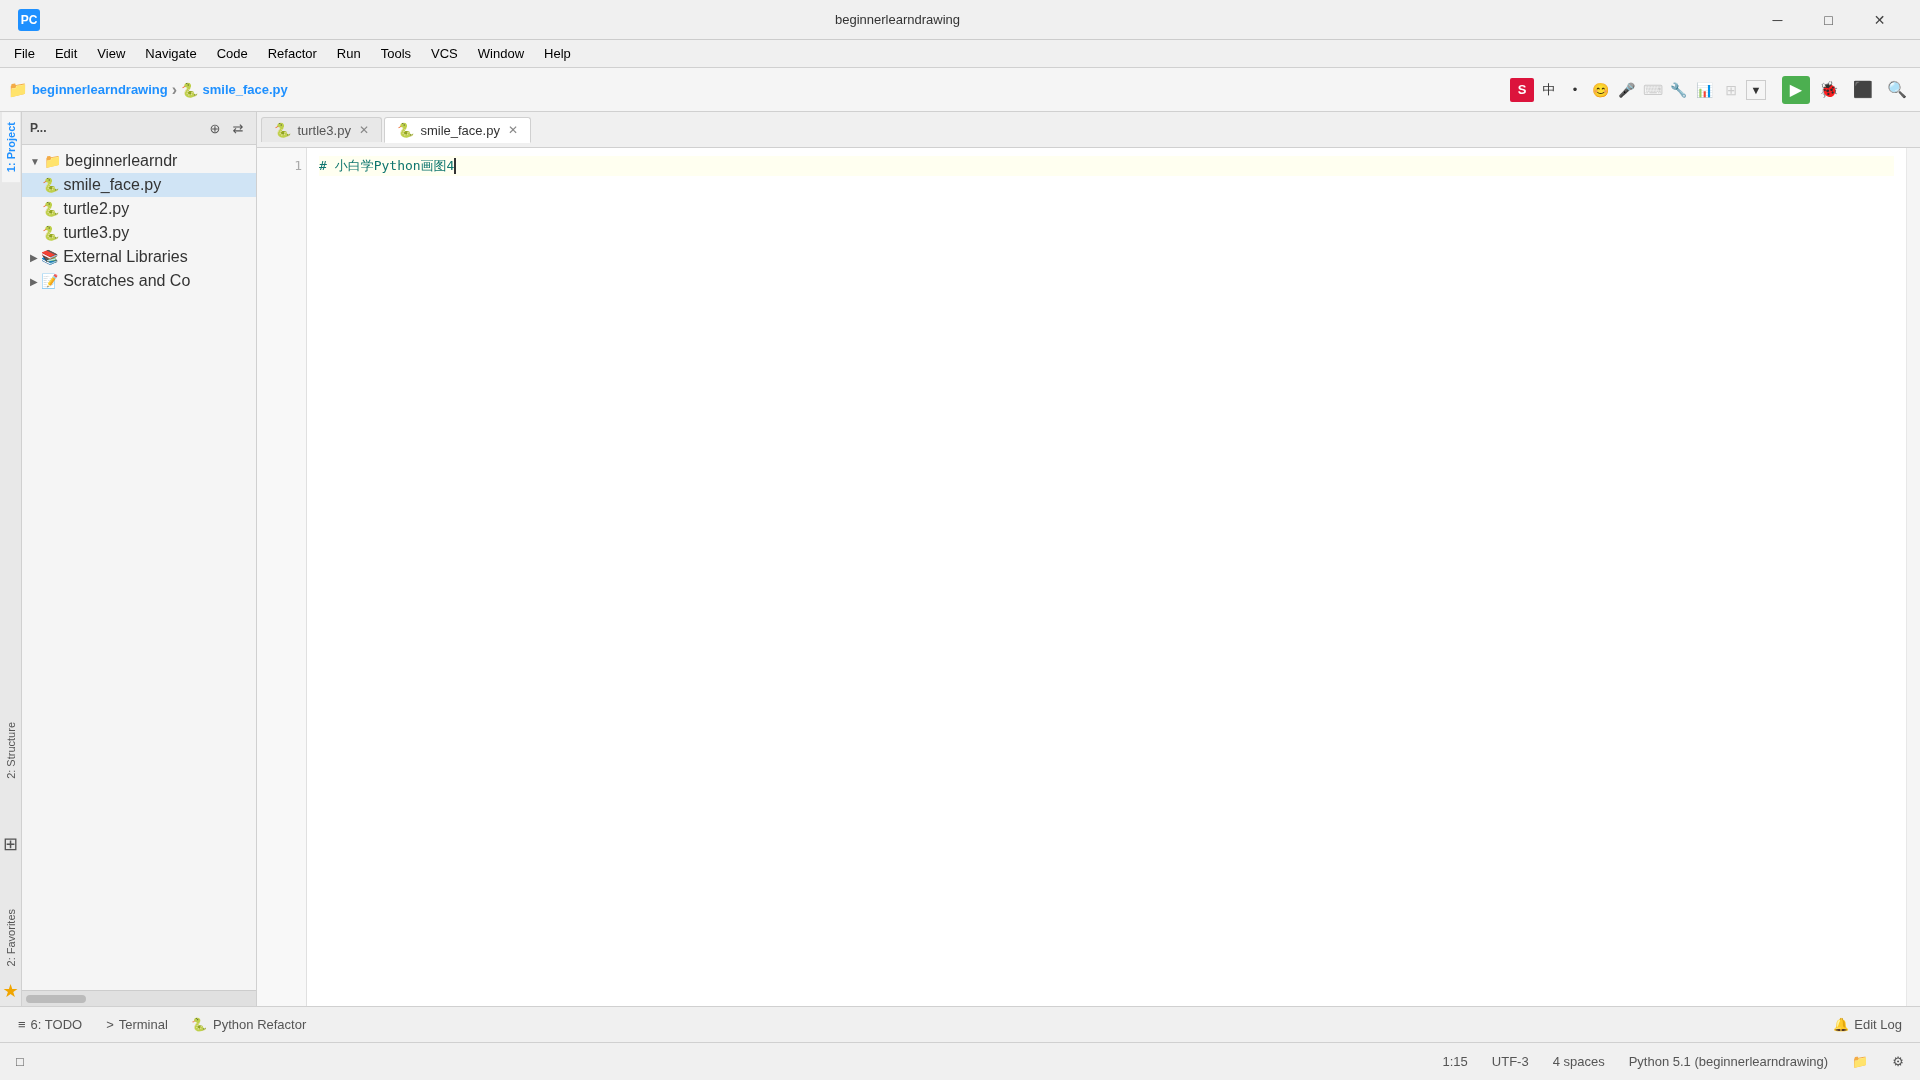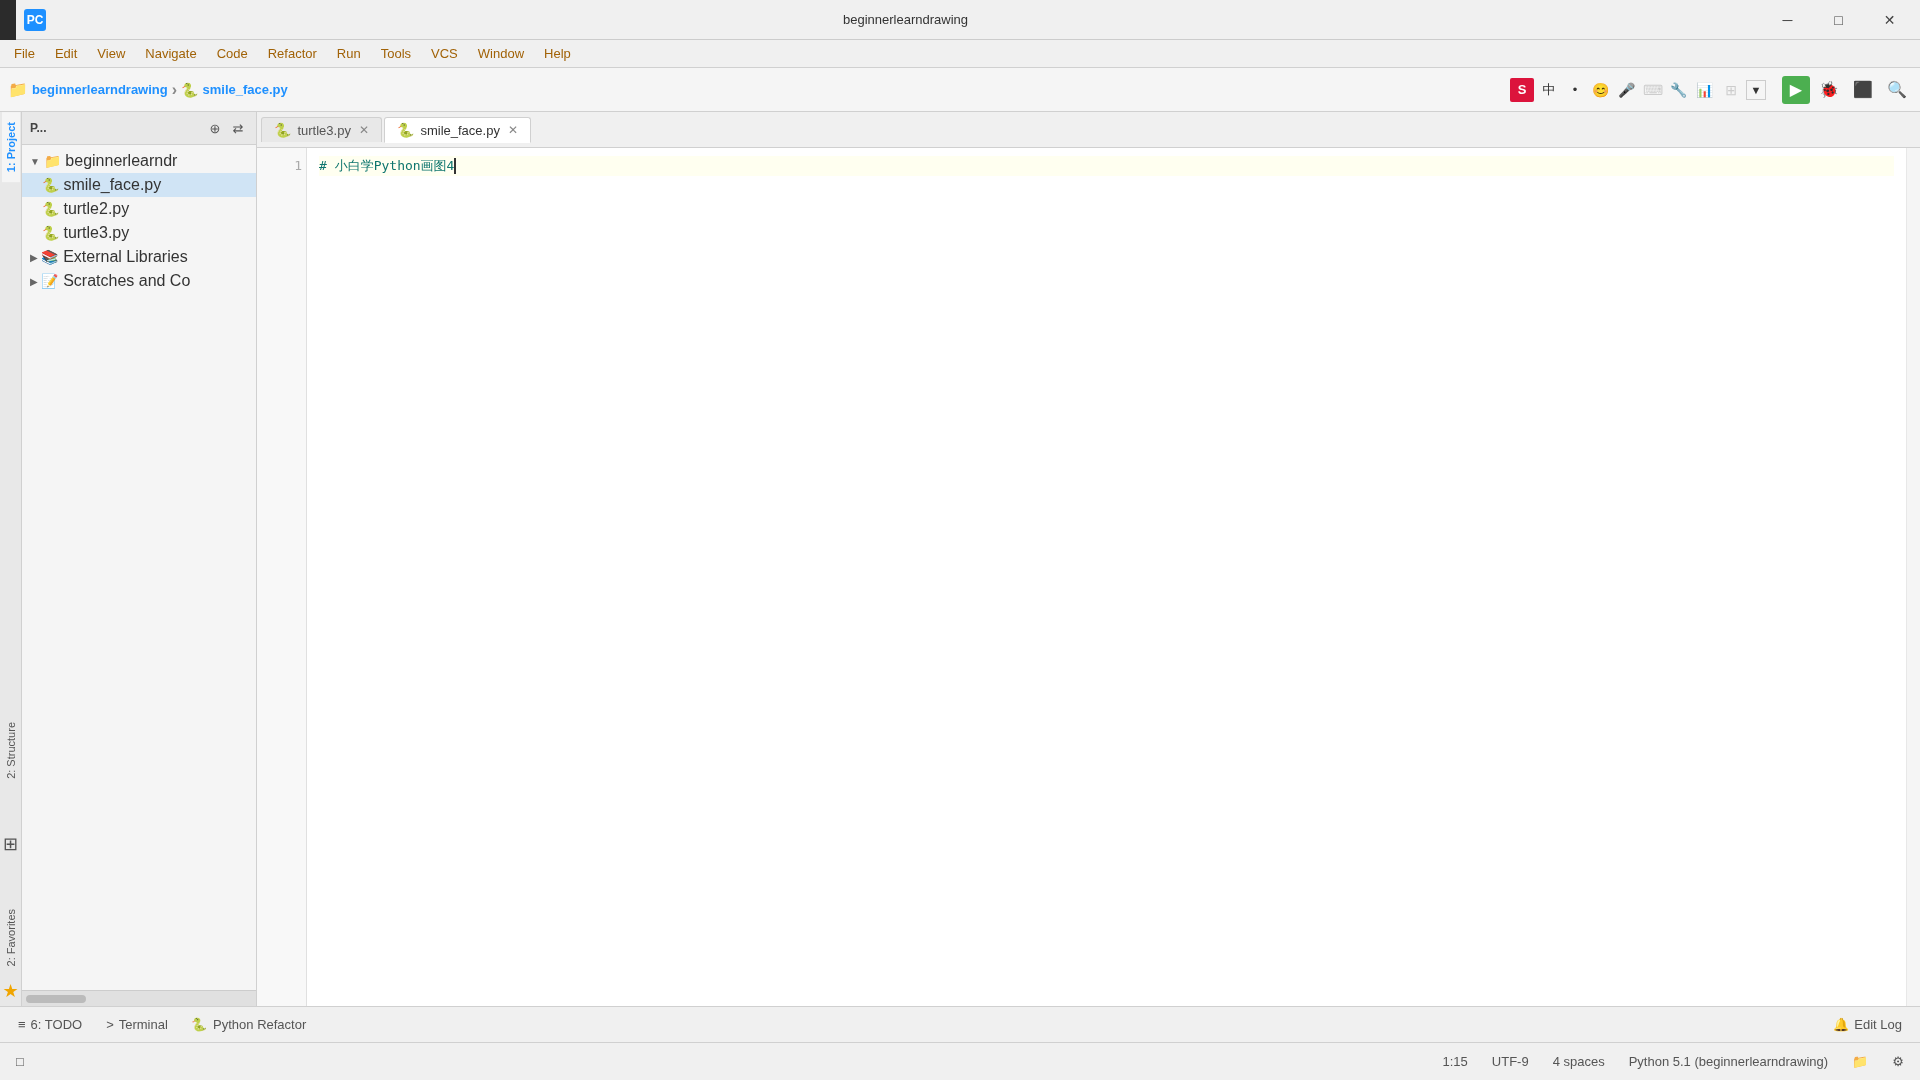--- a/index.html
+++ b/index.html
@@ -1,37 +1,36 @@
 <!DOCTYPE html>
 <html><head>
   <meta charset="utf-8">
   <style>
     * { margin: 0; padding: 0; box-sizing: border-box; }
     body { font-family: 'Segoe UI', Arial, sans-serif; background: #2b2b2b; color: #333; width: 1920px; height: 1080px; overflow: hidden; font-size: 13px; }
 
     
     #title-bar {
       display: flex; align-items: center; justify-content: space-between;
-      background: #f0f0f0; height: 40px; padding: 0 8px;
+      background: #f0f0f0; height: 40px; padding: 0 18px;
       border-bottom: 1px solid #ccc;
-      margin-left: 16px;
     }
     #title-bar-left { display: flex; align-items: center; gap: 8px; }
     #title-bar-left .app-icon { width: 22px; height: 22px; background: #1e90ff; border-radius: 3px; display: flex; align-items: center; justify-content: center; color: white; font-weight: bold; font-size: 12px; }
     #title-bar-center { font-size: 13px; color: #333; }
     #title-bar-right { display: flex; gap: 6px; }
     .title-btn { width: 45px; height: 30px; border: none; background: transparent; cursor: pointer; font-size: 14px; color: #444; display: flex; align-items: center; justify-content: center; }
 
     
     #menu-bar {
       display: flex; align-items: center;
       background: #f0f0f0; height: 28px; padding: 0 4px;
       border-bottom: 1px solid #d0d0d0;
     }
-    .menu-item { padding: 4px 10px; cursor: pointer; font-size: 13px; color: #a16207; border-radius: 3px; }
+    .menu-item { padding: 4px 10px; cursor: pointer; font-size: 13px; color: #000000; border-radius: 3px; }
 
     
     #toolbar {
       display: flex; align-items: center; justify-content: space-between;
       background: #f5f5f5; height: 44px; padding: 0 8px;
       border-bottom: 1px solid #d0d0d0;
     }
     #toolbar-left { display: flex; align-items: center; gap: 4px; }
     #toolbar-right { display: flex; align-items: center; gap: 4px; }
     .toolbar-btn { width: 30px; height: 30px; border: none; background: transparent; cursor: pointer; display: flex; align-items: center; justify-content: center; border-radius: 3px; color: #444; }
@@ -312,19 +311,19 @@
 </div>
 
 <div id="status-bar">
   <div id="status-bar-left">
     <div class="status-item">
       <span>□</span>
     </div>
   </div>
   <div id="status-bar-right">
     <div class="status-item">1:15</div>
-    <div class="status-item">UTF-9</div>
+    <div class="status-item">UTF-3</div>
     <div class="status-item">4 spaces</div>
     <div class="status-item">Python 5.1 (beginnerlearndrawing)</div>
     <div class="status-item">📁</div>
     <div class="status-item">⚙</div>
   </div>
 </div>
 
 </body></html>

